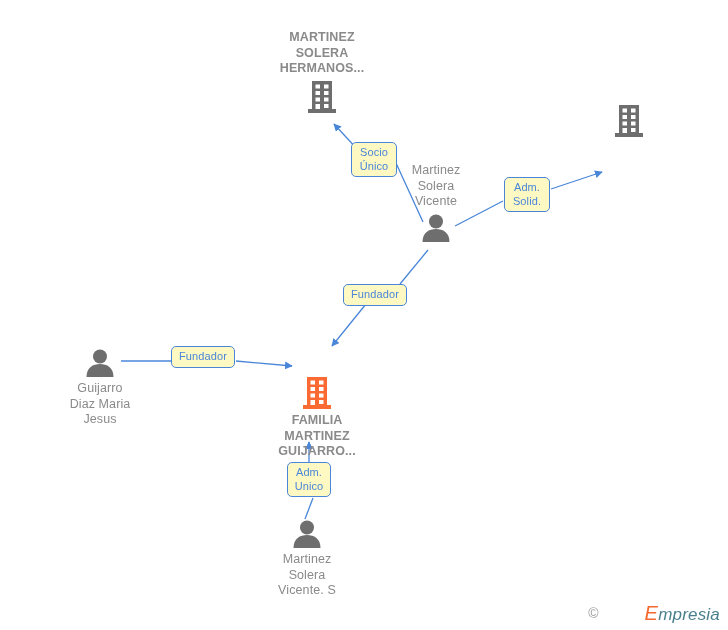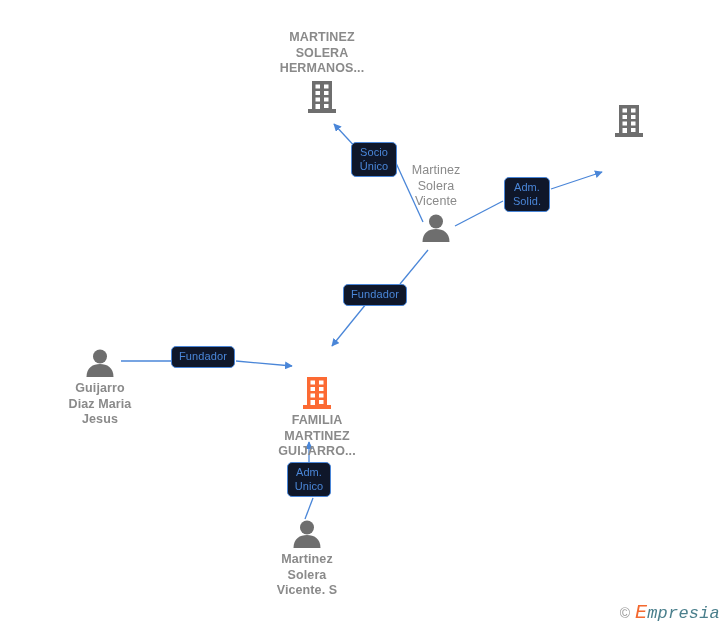--- a/index.html
+++ b/index.html
@@ -42,34 +42,34 @@
     line-height: 0;
   }
   .node-label {
     display: block;
     font-size: 12.5px;
     line-height: 15.5px;
     color: #8a8a8a;
     letter-spacing: .1px;
     white-space: pre-line;
   }
-  .node-label.below { margin-top: 3px; font-weight: bold; }
+  .node-label.below { margin-top: 3px; }
   .node-label.above { margin-bottom: 3px; }
   .node-label.company-main {
     font-weight: bold;
     color: #8a8a8a;
   }
 
   
   .edge-label {
     position: absolute;
     box-sizing: border-box;
     border: 1.3px solid #4a86d8;
     border-radius: 5px;
-    background: #0f172a;
+    background: #fef9c3;
     color: #4a86d8;
     font-size: 11px;
     line-height: 13.5px;
     text-align: center;
     padding: 3px 6px;
     white-space: pre-line;
     letter-spacing: .1px;
   }
 
   
@@ -80,26 +80,27 @@
     display: flex;
     align-items: center;
     gap: 5px;
   }
   #watermark .copy {
     font-size: 14px;
     color: #9a9a9a;
     line-height: 1;
   }
   #watermark .brand {
-    font-family: Liberation Mono, monospace;
+    font-family: Liberation Sans, sans-serif;
     font-style: italic;
     font-size: 17px;
     line-height: 1;
     color: #4a7f8c;
     letter-spacing: .2px;
+    margin-left: 41px;
   }
   #watermark .brand .cap {
     color: #f4692f;
     font-size: 20px;
   }
 </style>
 </head>
 <body>
 
 <div id="canvas">

